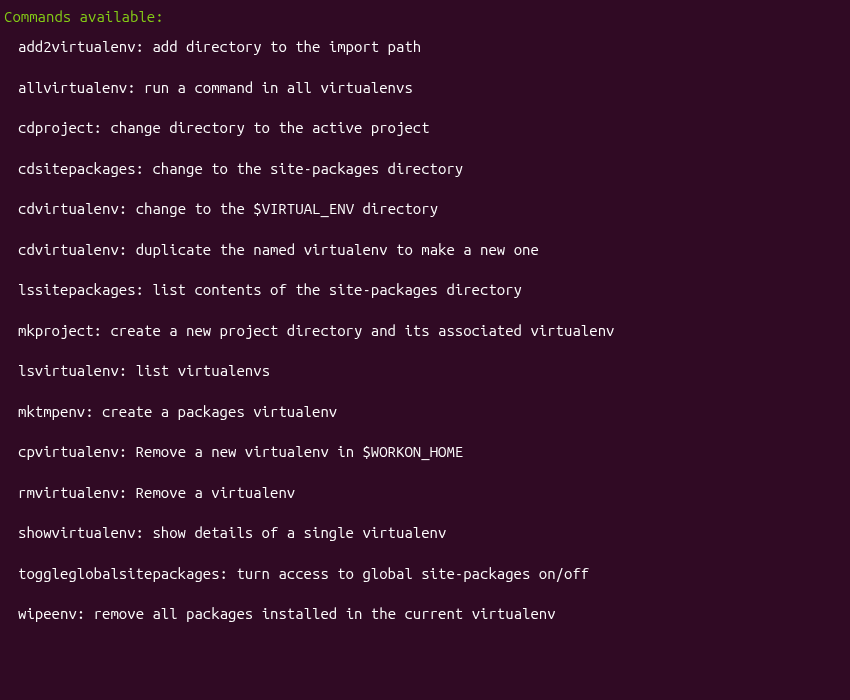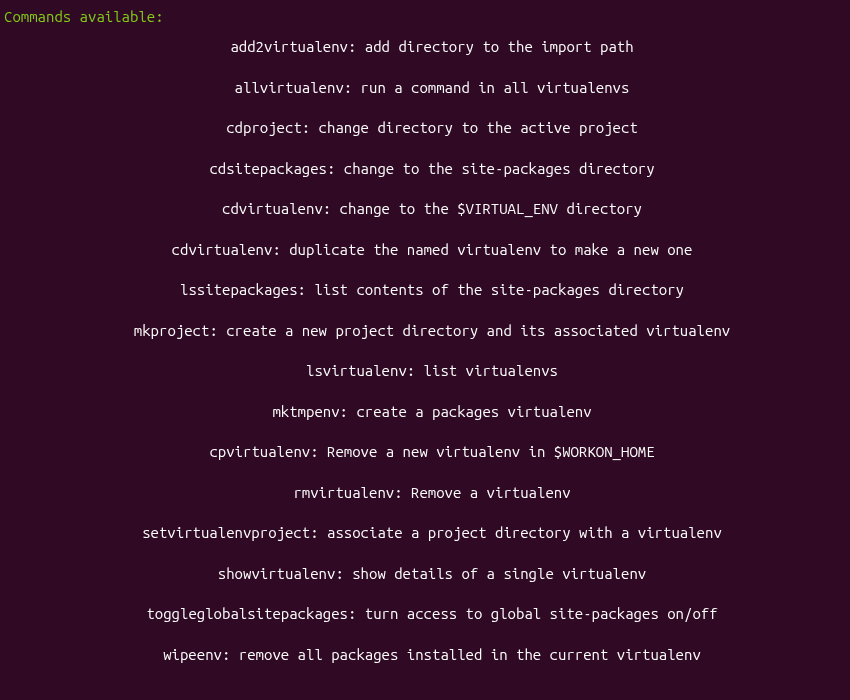--- a/index.html
+++ b/index.html
@@ -21,21 +21,20 @@
       color: #84cc16;
       margin-bottom: 12px;
       padding-left: 0px;
     }
     .command-list {
       padding-left: 14px;
     }
     .command-entry {
       margin-bottom: 21px;
       line-height: 1.3;
-      text-align: center;
     }
     .command-name {
       color: #ffffff;
     }
     .command-desc {
       color: #ffffff;
     }
   </style>
 </head>
 <body>
@@ -48,18 +47,17 @@
       <div class="command-entry"><span class="command-name">cdproject</span>: <span class="command-desc">change directory to the active project</span></div>
       <div class="command-entry"><span class="command-name">cdsitepackages</span>: <span class="command-desc">change to the site-packages directory</span></div>
       <div class="command-entry"><span class="command-name">cdvirtualenv</span>: <span class="command-desc">change to the $VIRTUAL_ENV directory</span></div>
       <div class="command-entry"><span class="command-name">cdvirtualenv</span>: <span class="command-desc">duplicate the named virtualenv to make a new one</span></div>
       <div class="command-entry"><span class="command-name">lssitepackages</span>: <span class="command-desc">list contents of the site-packages directory</span></div>
       <div class="command-entry"><span class="command-name">mkproject</span>: <span class="command-desc">create a new project directory and its associated virtualenv</span></div>
       <div class="command-entry"><span class="command-name">lsvirtualenv</span>: <span class="command-desc">list virtualenvs</span></div>
       <div class="command-entry"><span class="command-name">mktmpenv</span>: <span class="command-desc">create a packages virtualenv</span></div>
       <div class="command-entry"><span class="command-name">cpvirtualenv</span>: <span class="command-desc">Remove a new virtualenv in $WORKON_HOME</span></div>
       <div class="command-entry"><span class="command-name">rmvirtualenv</span>: <span class="command-desc">Remove a virtualenv</span></div>
-      <div class="command-entry"><span class="command-name">setvirtualenvproject</span>: <span class="command-desc">associate a project directory with a virtualenv</span></div>
       <div class="command-entry"><span class="command-name">showvirtualenv</span>: <span class="command-desc">show details of a single virtualenv</span></div>
       <div class="command-entry"><span class="command-name">toggleglobalsitepackages</span>: <span class="command-desc">turn access to global site-packages on/off</span></div>
       <div class="command-entry"><span class="command-name">wipeenv</span>: <span class="command-desc">remove all packages installed in the current virtualenv</span></div>
     </div>
 </div>
 
 </body></html>

